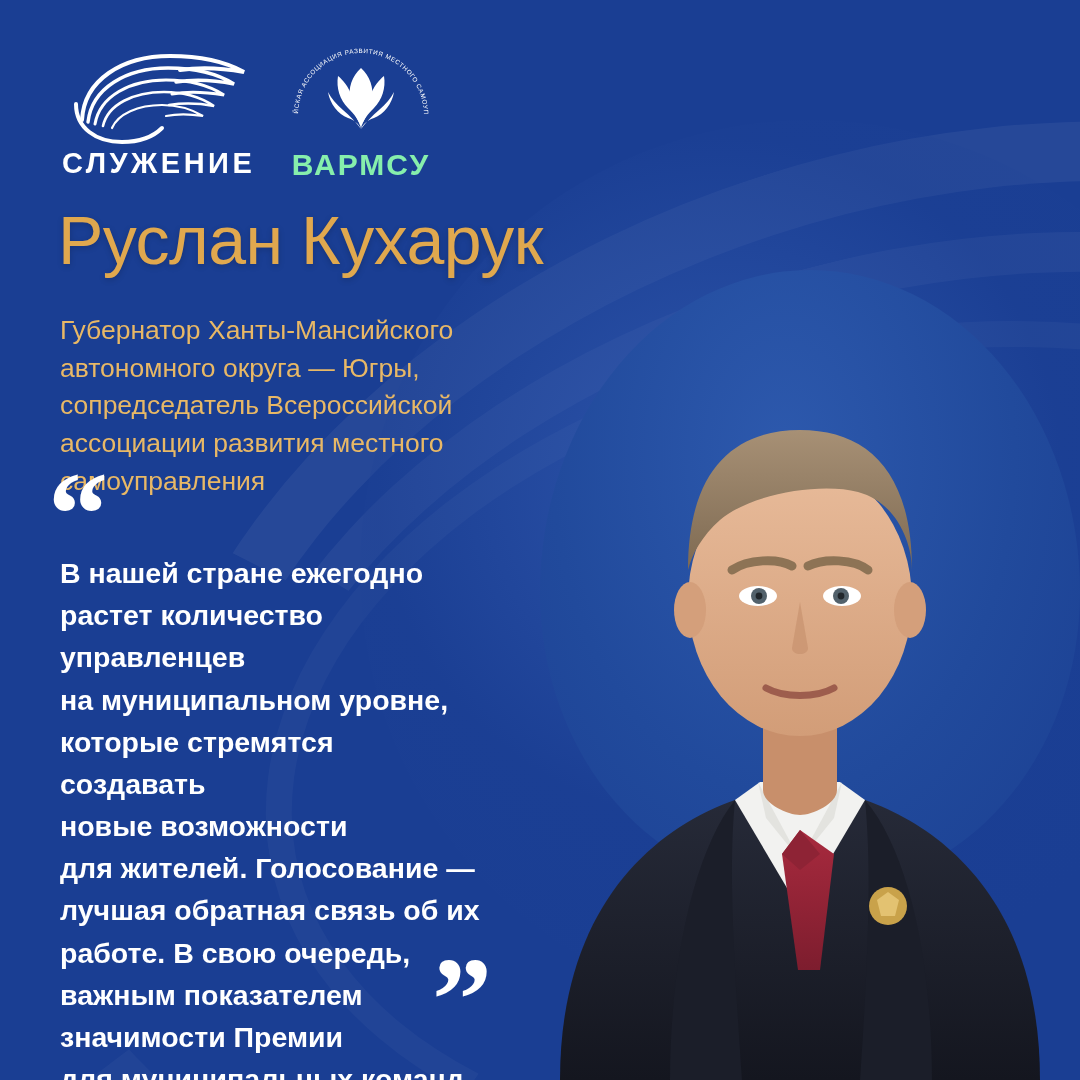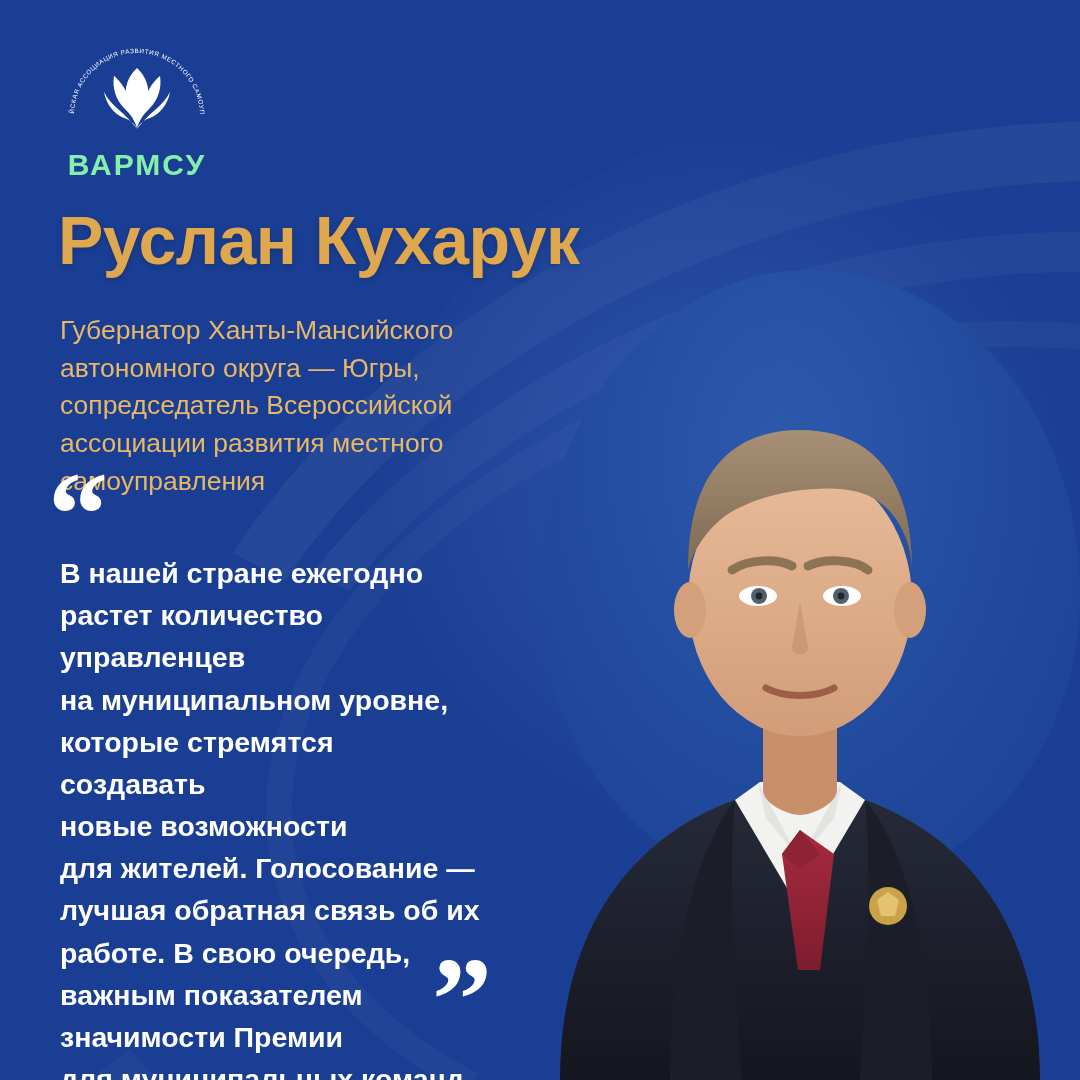--- a/index.html
+++ b/index.html
@@ -93,21 +93,21 @@
   }
   .arc-text { position: absolute; left: 0; top: 0; }
 
   
   .name {
     position: absolute;
     left: 58px;
     top: 205px;
     color: #e0a84e;
     font-size: 68px;
-    font-weight: bold;
+    font-weight: normal;
     letter-spacing: -0.5px;
     line-height: 1.05;
     text-shadow: 0 2px 6px rgba(0,0,0,0.18);
   }
   .position {
     position: absolute;
     left: 60px;
     top: 312px;
     width: 470px;
     color: #e8b866;
@@ -177,20 +177,33 @@
   <div class="bg-layer">
     <div class="swoosh sw4"></div>
     <div class="swoosh sw1"></div>
     <div class="swoosh sw2"></div>
     <div class="swoosh sw3"></div>
     <div class="glow"></div>
   </div>
 
   <div class="logos">
 
+    <div class="logo-sluzhenie">
+      <svg width="190" height="105" viewBox="0 0 190 105">
+        <g fill="none" stroke="#ffffff" stroke-linecap="round">
+          <path d="M20 78 C22 38 60 14 108 14 C140 14 164 20 182 30 C160 26 138 25 118 28" stroke-width="4"></path>
+          <path d="M26 80 C30 46 64 26 106 26 C134 26 156 32 172 42 C152 38 132 37 114 40" stroke-width="3.4"></path>
+          <path d="M33 82 C38 54 68 38 104 38 C128 38 148 44 162 53 C144 50 126 49 110 52" stroke-width="3"></path>
+          <path d="M41 84 C46 62 72 50 102 50 C122 50 140 56 152 64 C136 61 120 61 107 63" stroke-width="2.6"></path>
+          <path d="M50 86 C56 72 76 63 100 63 C117 63 131 68 141 74 C128 72 114 72 104 74" stroke-width="2.2"></path>
+          <path d="M14 62 C14 86 34 100 60 100 C78 100 92 94 100 86" stroke-width="4"></path>
+        </g>
+      </svg>
+      <div class="word">СЛУЖЕНИЕ</div>
+    </div>
 
     <div class="logo-varmsu">
       <svg class="arc-text" width="150" height="112" viewBox="0 0 150 112">
         <defs>
           <path id="arcpath" d="M 12 74 A 63 63 0 0 1 138 74" fill="none"></path>
         </defs>
         <text font-size="6.3" fill="#ffffff" letter-spacing="0.6" font-family="Liberation Sans, sans-serif">
           <textPath href="#arcpath" startOffset="50%" text-anchor="middle">ВСЕРОССИЙСКАЯ АССОЦИАЦИЯ РАЗВИТИЯ МЕСТНОГО САМОУПРАВЛЕНИЯ</textPath>
         </text>
       </svg>

